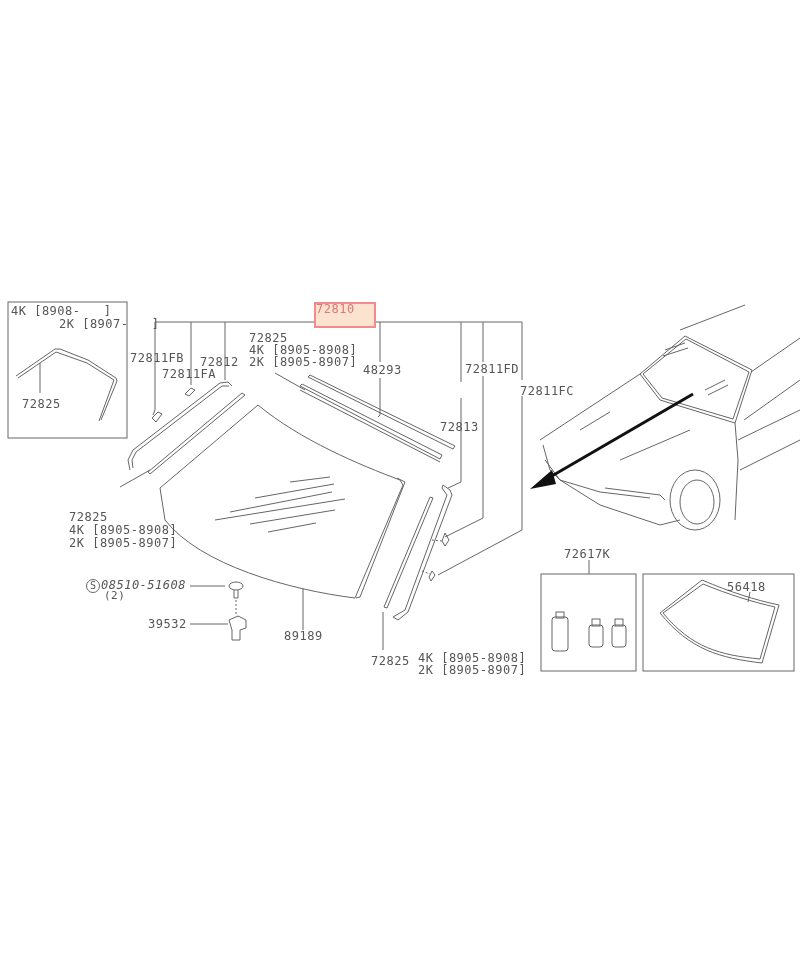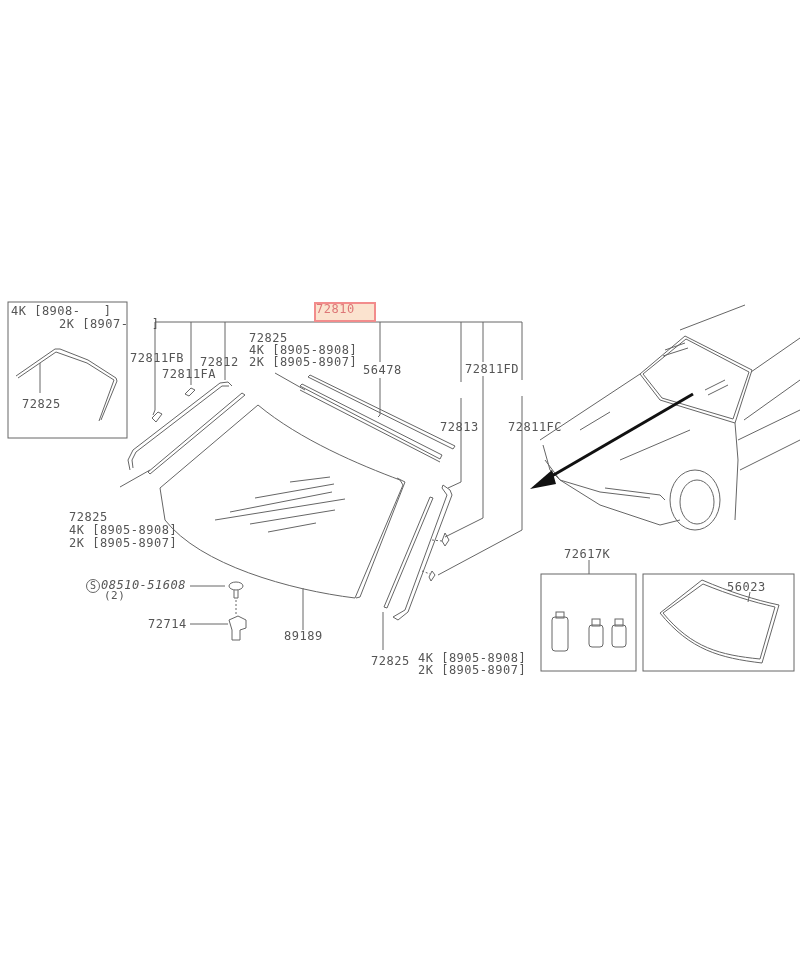--- a/index.html
+++ b/index.html
@@ -121,41 +121,41 @@
   </g>
 
   <line x1="693" y1="394" x2="545" y2="480" stroke="#111" stroke-width="3"></line>
   <polygon points="530,489 552,470 556,484" fill="#111"></polygon>
 </svg>
 
 <div class="lbl" style="left:11px;top:305px;">4K [8908-   ]</div>
 <div class="lbl" style="left:11px;top:318px;margin-left:48px;">2K [8907-   ]</div>
 <div class="lbl callout" style="left:22px;top:398px;">72825</div>
 
-<div class="lbl callout hl" style="left:316px;top:304px;width:58px;height:16px;line-height:11px;">72810</div>
+<div class="lbl callout hl" style="left:316px;top:304px;width:58px;height:22px;line-height:11px;">72810</div>
 
 <div class="lbl callout" style="left:130px;top:352px;">72811FB</div>
 <div class="lbl callout" style="left:162px;top:368px;">72811FA</div>
 <div class="lbl callout" style="left:200px;top:356px;">72812</div>
 <div class="lbl callout" style="left:249px;top:332px;">72825</div>
 <div class="lbl" style="left:249px;top:344px;">4K [8905-8908]</div>
 <div class="lbl" style="left:249px;top:356px;">2K [8905-8907]</div>
-<div class="lbl callout" style="left:363px;top:364px;">56478</div>
+<div class="lbl callout" style="left:363px;top:364px;">48293</div>
 <div class="lbl callout" style="left:465px;top:363px;">72811FD</div>
 <div class="lbl callout" style="left:440px;top:385px;margin-top:36px;">72813</div>
-<div class="lbl callout" style="left:508px;top:385px;margin-top:36px;">72811FC</div>
+<div class="lbl callout" style="left:520px;top:385px;">72811FC</div>
 
 <div class="lbl callout" style="left:69px;top:511px;">72825</div>
 <div class="lbl" style="left:69px;top:524px;">4K [8905-8908]</div>
 <div class="lbl" style="left:69px;top:537px;">2K [8905-8907]</div>
 
 <div class="lbl" style="left:86px;top:579px;border:1px solid #666;border-radius:50%;width:12px;height:12px;line-height:12px;text-align:center;font-size:10px;letter-spacing:0;">S</div>
 <div class="lbl callout" style="left:101px;top:579px;font-style:italic;">08510-51608</div>
 <div class="lbl" style="left:104px;top:589px;font-size:11px;">(2)</div>
-<div class="lbl callout" style="left:148px;top:618px;">72714</div>
+<div class="lbl callout" style="left:148px;top:618px;">39532</div>
 <div class="lbl callout" style="left:284px;top:630px;">89189</div>
 
 <div class="lbl callout" style="left:371px;top:655px;">72825</div>
 <div class="lbl" style="left:418px;top:652px;">4K [8905-8908]</div>
 <div class="lbl" style="left:418px;top:664px;">2K [8905-8907]</div>
 
 <div class="lbl callout" style="left:564px;top:548px;text-align:right;">72617K</div>
-<div class="lbl callout" style="left:727px;top:581px;">56023</div>
+<div class="lbl callout" style="left:727px;top:581px;">56418</div>
 
 </body></html>

